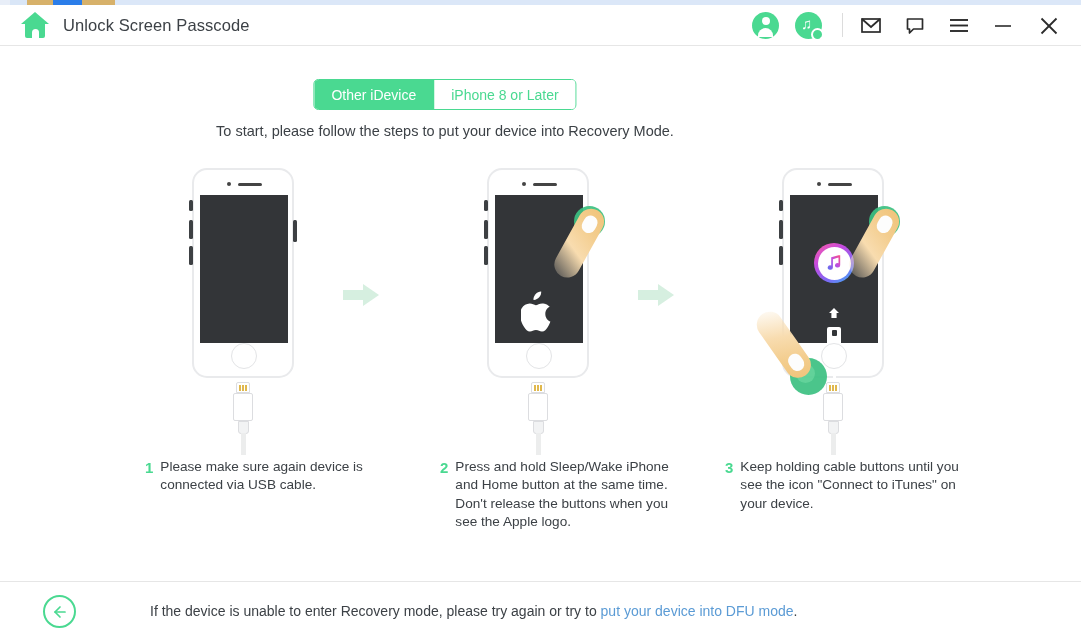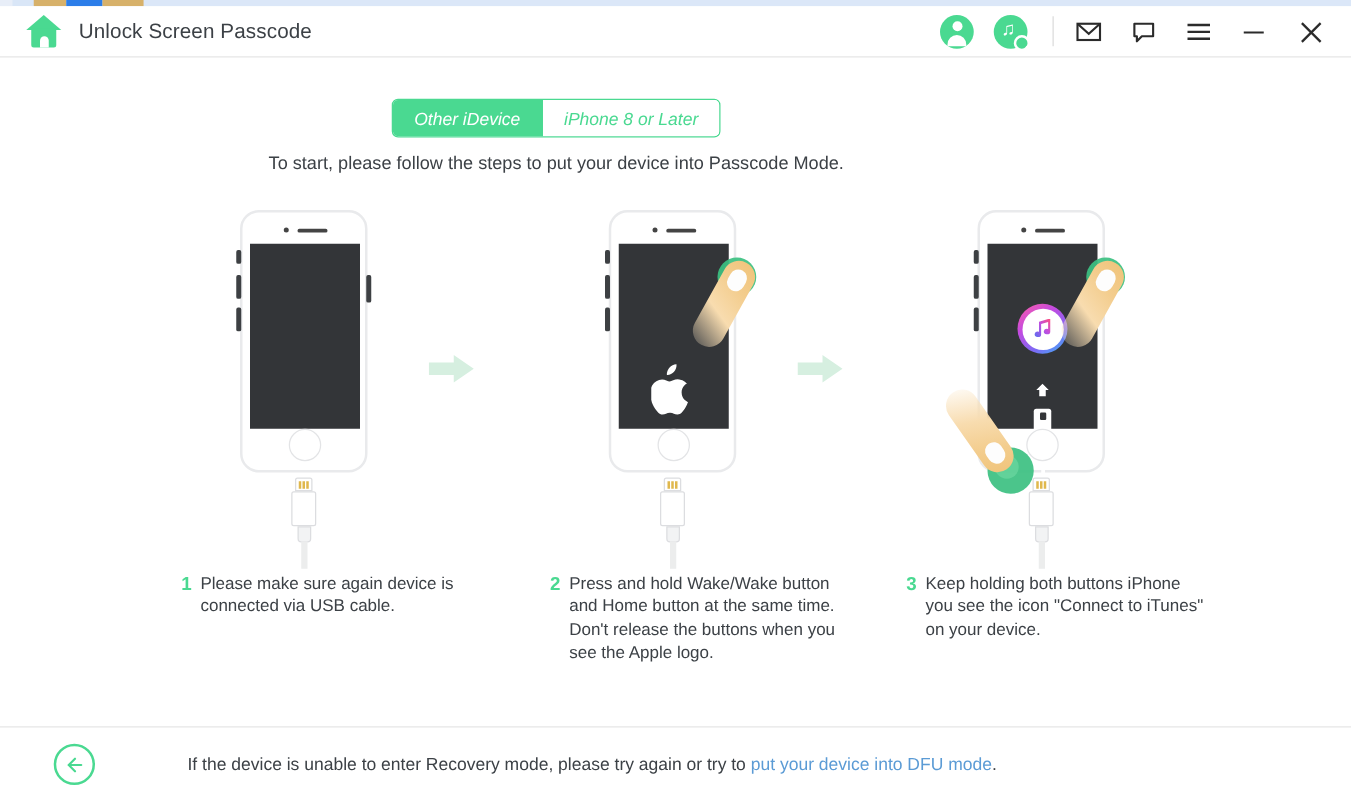--- a/index.html
+++ b/index.html
@@ -62,21 +62,21 @@
 
   
   .tabs {
     position: absolute; top: 79px; left: 50%; transform: translateX(-50%);
     display: flex; border: 1px solid #4ad991; border-radius: 5px; overflow: hidden;
     height: 31px;
   }
   .tab {
     padding: 0 17px; height: 100%; display: flex; align-items: center; justify-content: center;
     font-size: 14px; color: #4ad991; background: #fff;
-    border-right: 1px solid #4ad991; cursor: pointer; white-space: nowrap; font-style: italic;
+    border-right: 1px solid #4ad991; cursor: pointer; white-space: nowrap;
   }
   .tab:last-child { border-right: none; }
   .tab.active { background: #4ad991; color: #fff; }
 
   .subtitle {
     position: absolute; top: 123px; width: 100%; text-align: center;
     font-size: 14.5px; color: #3c4146;
   }
 
   
@@ -226,21 +226,21 @@
         </svg>
       </div>
     </div>
   </div>
 
   <div class="tabs">
     <div class="tab active">Other iDevice</div>
     <div class="tab">iPhone 8 or Later</div>
   </div>
 
-  <div class="subtitle">To start, please follow the steps to put your device into Passcode Mode.</div>
+  <div class="subtitle">To start, please follow the steps to put your device into Recovery Mode.</div>
 
   <div class="illus">
 
     <div class="phone-wrap p1">
       <div class="phone">
         <div class="cam"></div>
         <div class="spk"></div>
         <div class="screen"></div>
         <div class="home-btn"></div>
         <div class="btn-l b1"></div>
@@ -363,25 +363,25 @@
     </div>
   </div>
 
   <div class="steps">
     <div class="step s1">
       <span class="num">1</span>
       <span class="txt">Please make sure again device is connected via USB cable.</span>
     </div>
     <div class="step s2">
       <span class="num">2</span>
-      <span class="txt">Press and hold Wake/Wake button and Home button at the same time. Don't release the buttons when you see the Apple logo.</span>
+      <span class="txt">Press and hold Sleep/Wake iPhone and Home button at the same time. Don't release the buttons when you see the Apple logo.</span>
     </div>
     <div class="step s3">
       <span class="num">3</span>
-      <span class="txt">Keep holding both buttons iPhone you see the icon "Connect to iTunes" on your device.</span>
+      <span class="txt">Keep holding cable buttons until you see the icon "Connect to iTunes" on your device.</span>
     </div>
   </div>
 
   <div class="footer">
     <div class="back-btn">
       <svg width="18" height="18" viewBox="0 0 18 18">
         <polyline points="9,4 4,9 9,14" fill="none" stroke="#4ad991" stroke-width="1.7" stroke-linecap="round" stroke-linejoin="round"></polyline>
         <line x1="4" y1="9" x2="14" y2="9" stroke="#4ad991" stroke-width="1.7" stroke-linecap="round"></line>
       </svg>
     </div>

